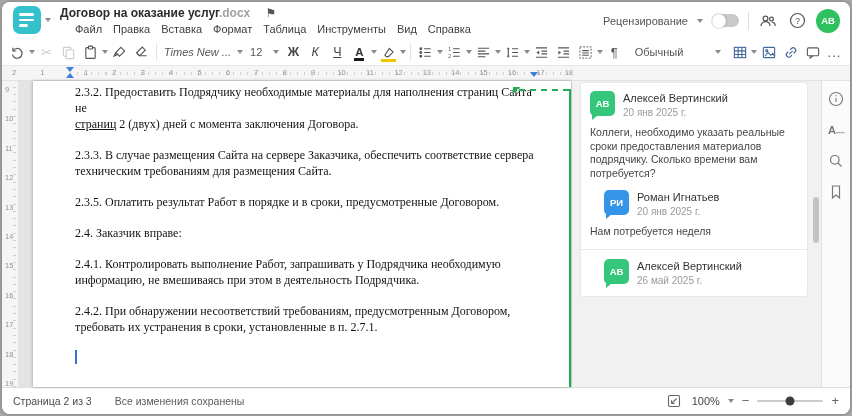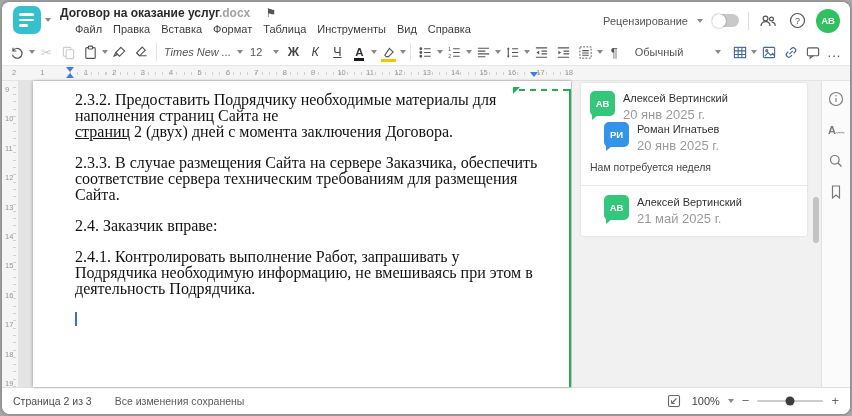--- a/index.html
+++ b/index.html
@@ -50,42 +50,42 @@
   .tri-u{width:0;height:0;border-left:4px solid transparent;border-right:4px solid transparent;border-bottom:5px solid #3f7fd9;}
   .ind-left{position:absolute;left:64px;top:1px;}
   .ind-left .tri-u{margin-top:1px;}
   .ind-right{position:absolute;left:528px;top:6px;}
   
   .content{flex:1 1 auto;display:flex;position:relative;background:#e4e4e4;min-height:0;}
   .vruler{width:16px;flex:0 0 auto;background:#f5f5f5;border-right:1px solid #e3e3e3;position:relative;font-size:7.5px;color:#949494;
      background-image:repeating-linear-gradient(0deg,#cfcfcf 0 1px,transparent 1px 7.3px);background-size:3px 100%;background-position:11px 0;background-repeat:no-repeat;}
   .canvas{position:relative;width:553px;flex:0 0 auto;}
   .page{position:absolute;left:14px;top:0;width:538px;height:100%;background:#fff;box-shadow:1px 0 3px rgba(0,0,0,.18),-1px 0 3px rgba(0,0,0,.18);}
-  .doctext{position:absolute;left:42px;top:11px;width:466px;font-family:"Liberation Serif","DejaVu Serif",serif;
-           font-size:16px;line-height:16px;color:#131313;}
+  .doctext{position:absolute;left:42px;top:3px;width:466px;font-family:"Liberation Serif","DejaVu Serif",serif;
+           font-size:12px;line-height:16px;color:#131313;}
   .doctext p{margin:0 0 15px 0;}
   .line-block{display:block;}
   .uline{text-decoration:underline;}
   .gap-before{margin-top:16px;}
   .doc-caret{width:1.6px;height:14px;background:#3a6fd8;margin-top:3px;}
   .collab-mark{position:absolute;left:511px;top:6px;width:0;height:0;border-top:7px solid #21ae57;border-right:7px solid transparent;z-index:6;}
   .collab-line-h{position:absolute;left:517px;top:8px;width:50px;border-top:2px dashed #21ae57;z-index:6;}
   .collab-line-v{position:absolute;left:567px;top:8px;bottom:0;width:2px;background:#21ae57;z-index:6;}
   
   .comments-panel{width:249px;flex:0 0 auto;background:#f1f1f1;position:relative;padding:2px 0 0 9px;box-sizing:border-box;}
   .thread-card{width:226px;background:#fff;border-radius:2px;padding:8px 9px 10px 9px;box-sizing:border-box;box-shadow:0 0 2px rgba(0,0,0,.15);}
   .c-head{display:flex;gap:8px;align-items:flex-start;}
   .c-head.reply{margin-left:14px;}
   .cavatar{width:25px;height:25px;border-radius:5px;flex:0 0 auto;position:relative;color:#fff;font-size:9.5px;font-weight:bold;
            display:flex;align-items:center;justify-content:center;}
   .cavatar:after{content:"";position:absolute;left:2px;bottom:-4px;width:0;height:0;border-right:6px solid transparent;}
   .cav-green{background:#34c77b;}.cav-green:after{border-top:5px solid #34c77b;}
   .cav-blue{background:#3495e8;}.cav-blue:after{border-top:5px solid #3495e8;}
   .cname{font-size:11px;font-weight:normal;color:#333;line-height:12px;margin-top:1px;}
-  .cdate{font-size:13px;color:#9a9a9a;margin-top:3px;}
+  .cdate{font-size:10px;color:#9a9a9a;margin-top:3px;}
   .cbody{font-size:10.5px;color:#454545;line-height:13.5px;margin:8px 0 10px 0;}
   .cdivider{border-top:1px solid #e8e8e8;margin:9px -9px 9px -9px;}
   .chip{display:inline-block;background:#e3e3e3;border-radius:8px;padding:0.5px 7px;color:#5e5e5e;font-size:10px;margin-right:4px;}
   .panel-scroll{position:absolute;right:1px;top:0;bottom:0;width:7px;}
   .panel-scroll .thumb{position:absolute;top:116px;height:46px;left:0;width:6px;border-radius:3px;background:#c3c3c3;}
   
   .right-strip{width:29px;flex:0 0 auto;background:#fbfbfb;border-left:1px solid #e1e1e1;display:flex;flex-direction:column;align-items:center;
                padding-top:8px;gap:11px;box-sizing:border-box;}
   .strip-btn{width:20px;height:20px;display:flex;align-items:center;justify-content:center;color:#787878;}
   .spellA{font-size:11px;font-weight:bold;color:#787878;line-height:9px;text-align:center;}
@@ -345,58 +345,61 @@
         <span class="vnum" style="top: 239.2px;">17</span>
         <span class="vnum" style="top: 268.6px;">18</span>
         <span class="vnum" style="top: 298px;">19</span>
       </div>
 
     <div class="canvas">
       <div class="page">
         <div class="doctext">
           <p><span class="line-block">2.3.2. Предоставить Подрядчику необходимые материалы для наполнения страниц Сайта не</span><span class="uline">страниц</span><span> 2 (двух) дней с момента заключения Договора.</span></p>
           <p>2.3.3. В случае размещения Сайта на сервере Заказчика, обеспечить соответствие сервера техническим требованиям для размещения Сайта.</p>
+          <p>2.3.5. Оплатить результат Работ в порядке и в сроки, предусмотренные Договором.</p>
           <p class="gap-before">2.4. Заказчик вправе:</p>
           <p>2.4.1. Контролировать выполнение Работ, запрашивать у Подрядчика необходимую информацию, не вмешиваясь при этом в деятельность Подрядчика.</p>
+          <p>2.4.2. При обнаружении несоответствий требованиям, предусмотренным Договором, требовать их устранения в сроки, установленные в п. 2.7.1.</p>
           <div class="doc-caret"></div>
         </div>
       </div>
     </div>
 
     <div class="collab-mark"></div>
     <div class="collab-line-h"></div>
     <div class="collab-line-v"></div>
 
     <div class="comments-panel">
       <div class="thread-card">
 
         <div class="c-head">
           <span class="cavatar cav-green">АВ</span>
           <span>
             <div class="cname">Алексей Вертинский</div>
             <div class="cdate">20 янв 2025 г.</div>
           </span>
         </div>
+        <div class="cbody">Коллеги, необходимо указать реальные сроки предоставления материалов подрядчику. Сколько времени вам потребуется?</div>
 
         <div class="c-head reply">
           <span class="cavatar cav-blue">РИ</span>
           <span>
             <div class="cname">Роман Игнатьев</div>
             <div class="cdate">20 янв 2025 г.</div>
           </span>
         </div>
         <div class="cbody">Нам потребуется неделя</div>
 
         <div class="cdivider"></div>
 
         <div class="c-head reply">
           <span class="cavatar cav-green">АВ</span>
           <span>
             <div class="cname">Алексей Вертинский</div>
-            <div class="cdate">21 май 2025 г.</div>
+            <div class="cdate">26 май 2025 г.</div>
           </span>
         </div>
 
       </div>
       <div class="panel-scroll">
           <div class="thumb"></div>
         </div>
     </div>
 
     <div class="right-strip">

